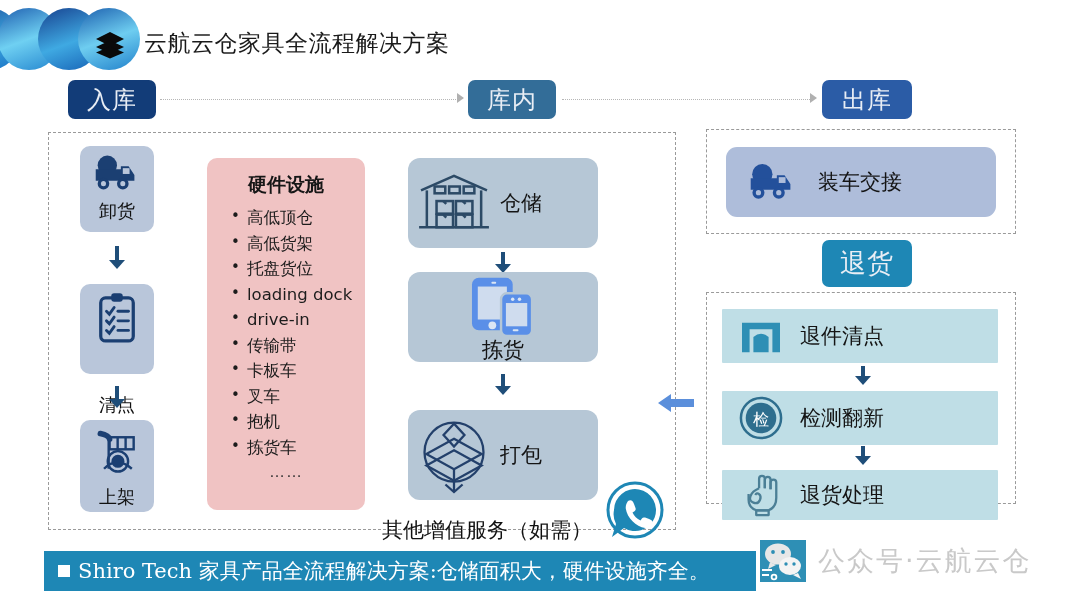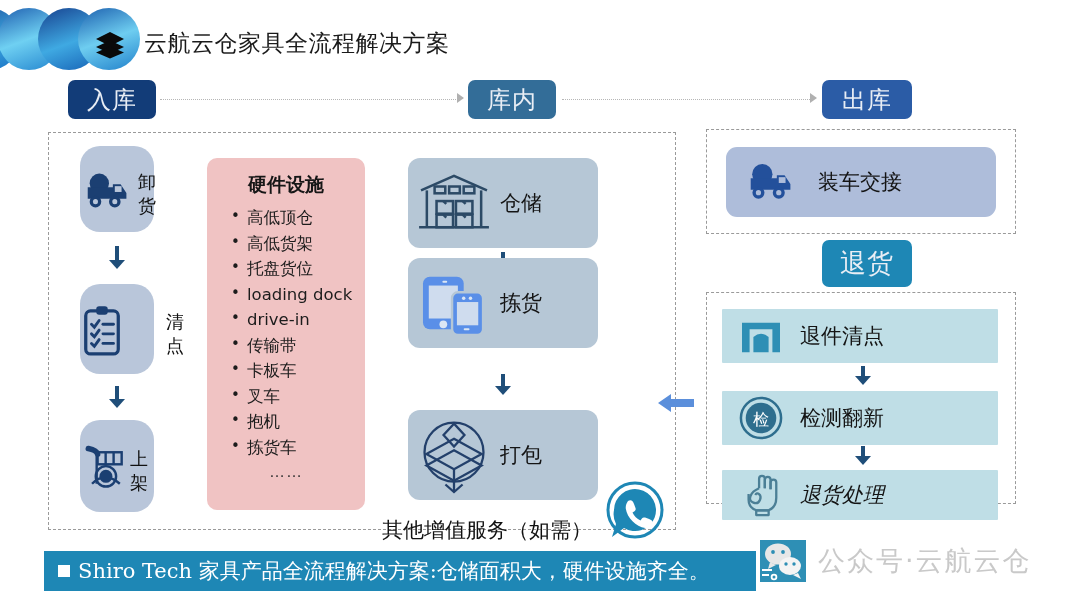--- a/index.html
+++ b/index.html
@@ -47,22 +47,22 @@
   #da1 { left:457px; } #da2 { left:810px; }
 
   
   .dashbox { position:absolute; border:1px dashed #9a9a9a; }
   #box-left  { left:48px;  top:132px; width:628px; height:398px; }
   #box-ship  { left:706px; top:129px; width:310px; height:105px; }
   #box-ret   { left:706px; top:292px; width:310px; height:212px; }
 
   
   .vtile {
-    position:absolute; width:74px; background:#b9c6da; border-radius:20px;
-    display:flex; flex-direction:row; align-items:center; justify-content:flex-start;
+    position:absolute; width:74px; background:#b9c6da; border-radius:10px;
+    display:flex; flex-direction:column; align-items:center; justify-content:flex-start;
     padding-top:7px;
   }
   .vtile .lb { font-size:18px; color:#111; margin-top:2px; font-family:"DejaVu Sans","Liberation Sans",sans-serif; }
   #v1 { left:80px; top:146px; height:86px; }
   #v2 { left:80px; top:284px; height:90px;gap:42px; }
   #v3 { left:80px; top:420px; height:92px; }
 
   .downarr { position:absolute; width:16px; }
   .downarr .stem { width:4px; background:#1f4e79; margin:0 auto; }
   .downarr .head { width:0;height:0; margin:0 auto;
@@ -81,42 +81,42 @@
   #hw li { font-size:16.5px; color:#1c1c1c; line-height:25.5px; padding-left:30px; position:relative;
            font-family:"DejaVu Sans","Liberation Sans",sans-serif; }
   #hw li:before { content:"\2022"; position:absolute; left:14px; top:-1px; font-size:15px; color:#1c1c1c; }
   #hw .ellip { text-align:center; font-size:16px; color:#333; margin-top:3px; letter-spacing:1px; }
 
   
   .mtile { position:absolute; left:408px; width:190px; height:90px; background:#b6c7d6; border-radius:12px;
            display:flex; align-items:center; }
   .mtile .ic { width:92px; display:flex; align-items:center; justify-content:center; }
   .mtile .lb { font-size:21px; color:#141414; font-family:"DejaVu Sans","Liberation Sans",sans-serif; }
-  #m1 { top:158px; } #m2 { top:258px; } #m3 { top:410px; }
+  #m1 { top:158px; } #m2 { top:272px;flex-direction:column; } #m3 { top:410px; }
   #ma1 { left:495px; top:252px; } #ma1 .stem { height:12px; }
   #ma2 { left:495px; top:374px; } #ma2 .stem { height:12px; }
 
   #vas { position:absolute; left:382px; top:516px; font-size:21px; color:#111;
          font-family:"DejaVu Sans","Liberation Sans",sans-serif; white-space:nowrap; }
   #phone { position:absolute; left:604px; top:481px; width:62px; height:62px; }
 
   
   #leftarrow { position:absolute; left:658px; top:392px; width:36px; height:22px; }
 
   
   #ship { position:absolute; left:726px; top:147px; width:270px; height:70px; background:#aebdda;
           border-radius:11px; display:flex; align-items:center; }
   #ship .ic { width:92px; display:flex; align-items:center; justify-content:center; }
   #ship .lb { font-size:21px; color:#141414; font-family:Liberation Sans, sans-serif; }
 
   .rtile { position:absolute; left:722px; width:276px; height:54px; background:#bfdee6; border-radius:1px;
            display:flex; align-items:center; }
   .rtile .ic { width:78px; display:flex; align-items:center; justify-content:center; }
   .rtile .lb { font-size:21px; color:#141414; font-family:"DejaVu Sans","Liberation Sans",sans-serif; }
-  #r1 { top:309px; } #r2 { top:391px; } #r3 { top:470px; height:50px;font-style:italic;}
+  #r1 { top:309px; } #r2 { top:391px; } #r3 { top:470px; height:50px;}
   #ra1 { left:855px; top:366px; } #ra1 .stem { height:10px; }
   #ra2 { left:855px; top:446px; } #ra2 .stem { height:10px; }
 
   
   #banner {
     position:absolute; left:44px; top:551px; width:712px; height:40px;
     background:#1E87B5; display:flex; align-items:center; padding-left:14px;
   }
   #banner .sq { width:12px; height:12px; background:#fff; margin-right:8px; flex:0 0 auto; }
   #banner .tx { color:#ffffff; font-size:21px; white-space:nowrap;

